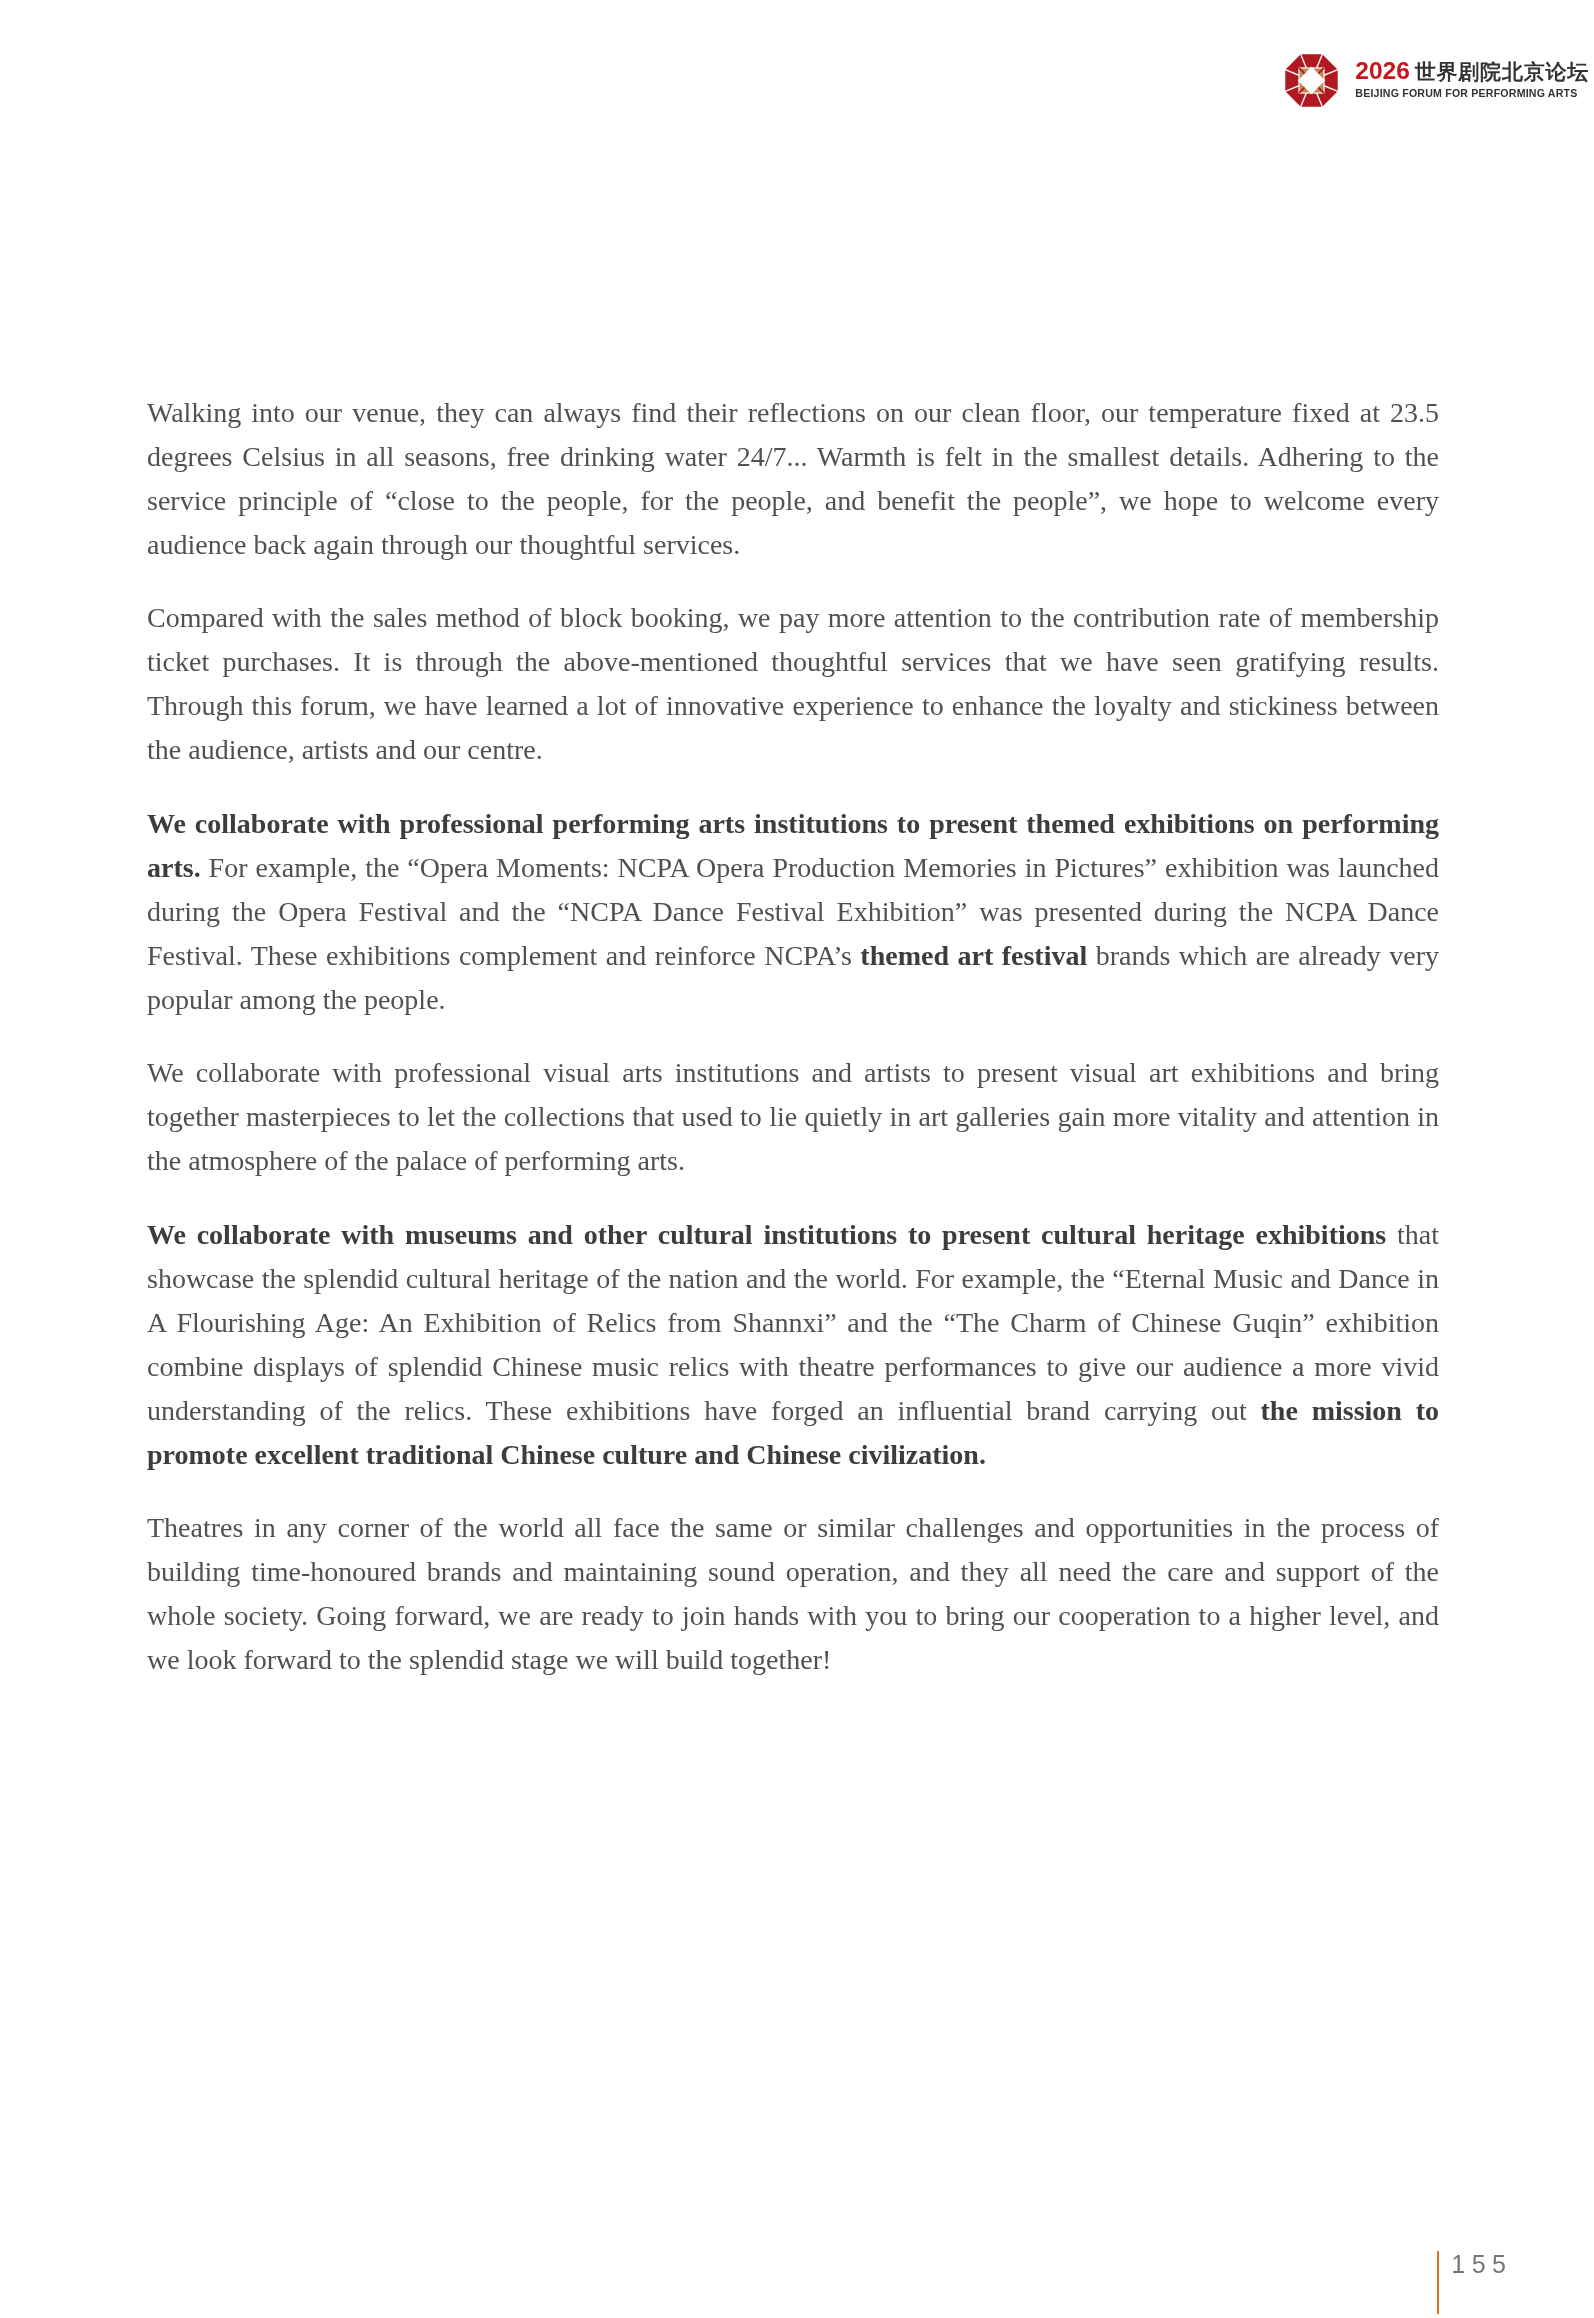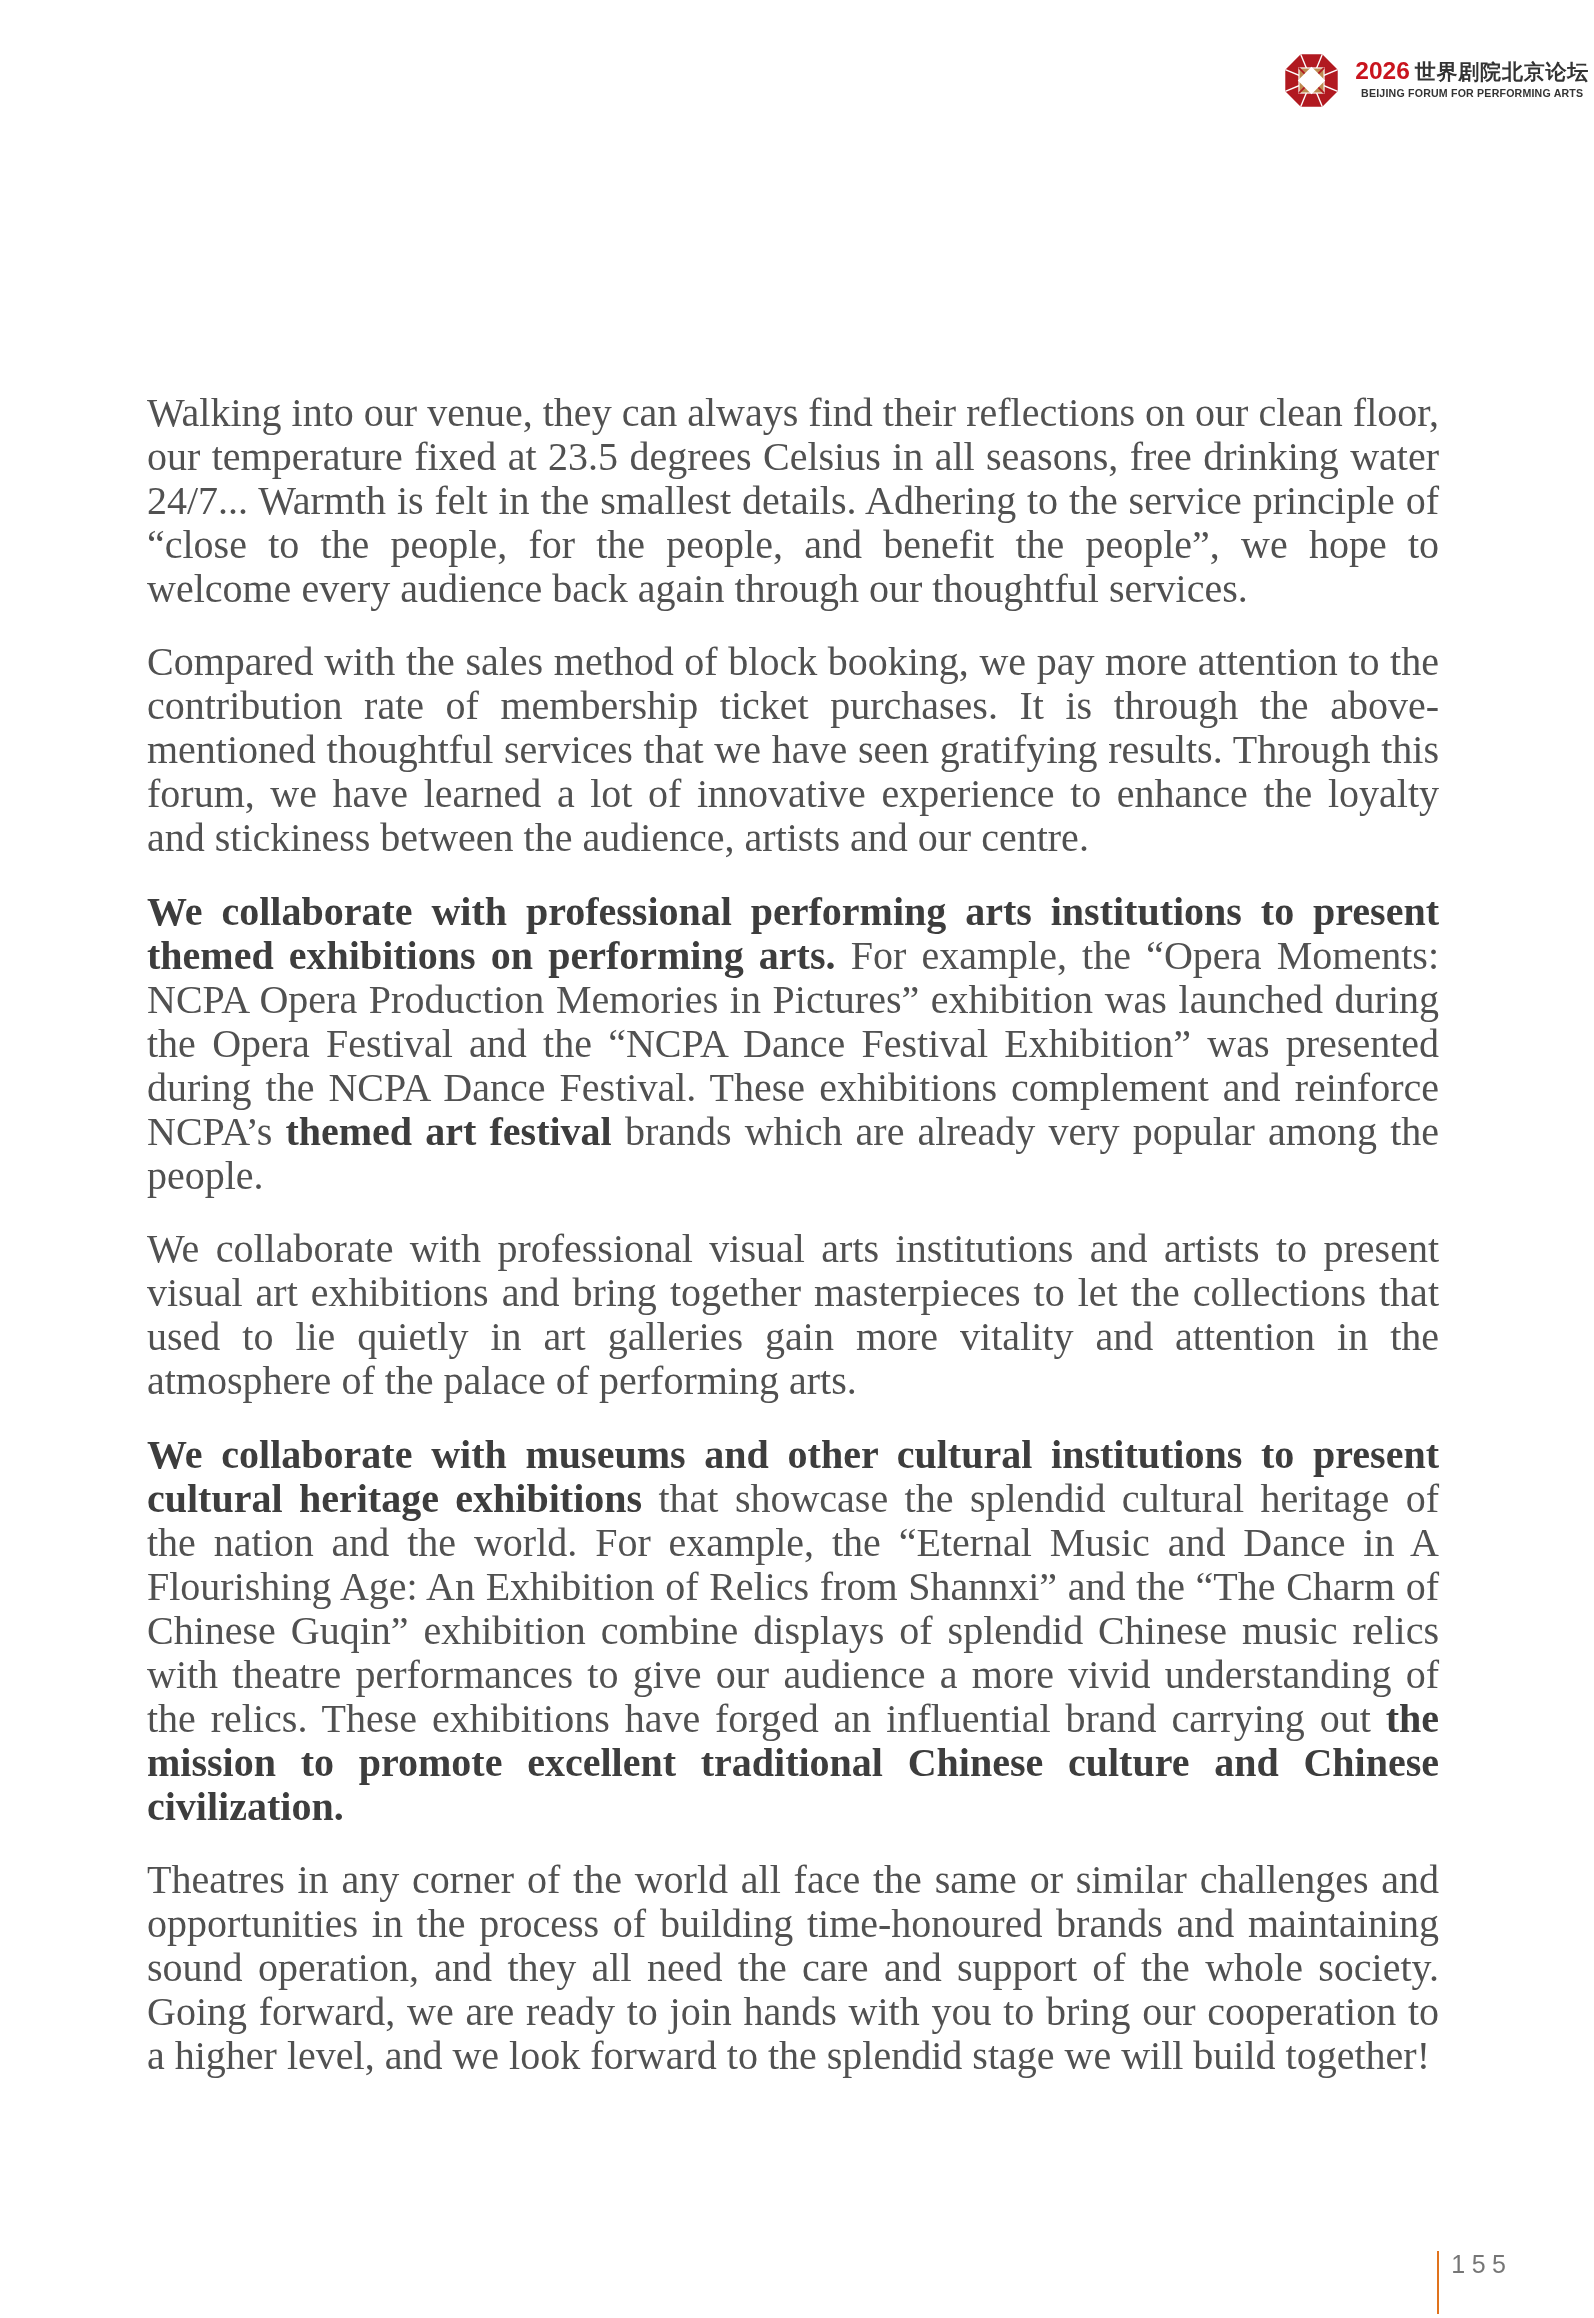--- a/index.html
+++ b/index.html
@@ -38,31 +38,30 @@
   }
   .logo-line-en {
     font-family: "Liberation Sans", sans-serif;
     font-weight: bold;
     font-size: 10.6px;
     line-height: 13px;
     letter-spacing: 0.2px;
     color: #333333;
     margin-top: 2.5px;
     white-space: nowrap;
-    text-align: center;
   }
 
   
   .doc {
     position: absolute;
     left: 147px; top: 391px;
     width: 1292px;
   }
   .doc p, .doc h3 {
-    font-size: 40px;
+    font-size: 28px;
     line-height: 44px;
     margin: 0 0 29.4px 0;
     color: #515151;
     text-align: justify;
     font-weight: normal;
   }
   .doc h3 { font-weight: bold; color: #3d3d3d; text-align: left; }
   .doc .bold { font-weight: bold; color: #3d3d3d; }
 
   

